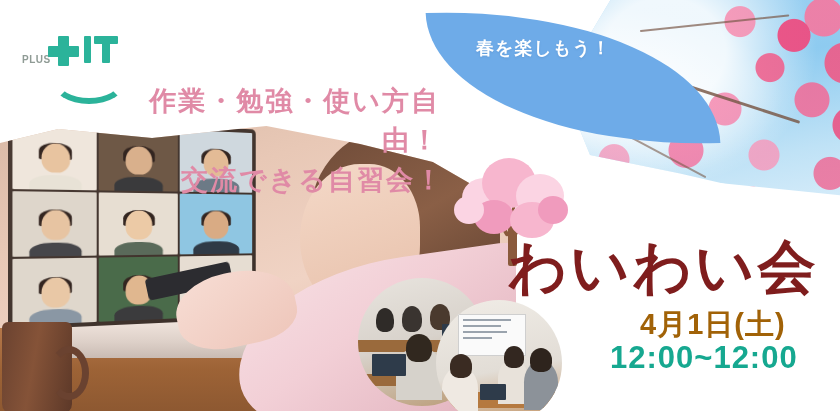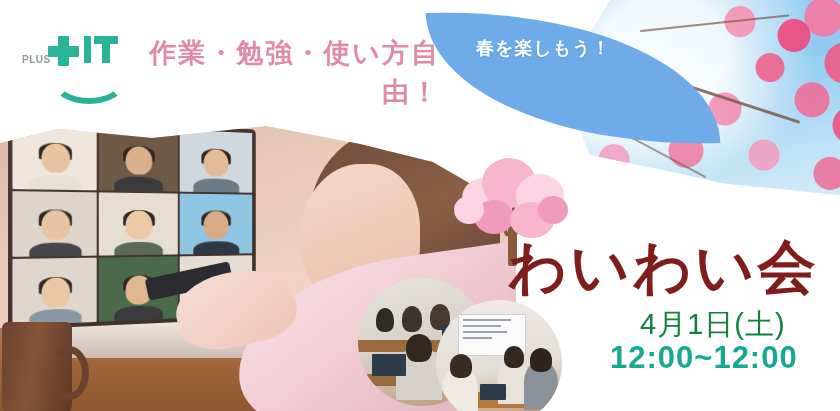--- a/index.html
+++ b/index.html
@@ -118,28 +118,28 @@
   .logo .i{position:absolute;left:62px;top:4px;width:7px;height:27px;background:#2bb39a;border-radius:1px;}
   .logo .t-v{position:absolute;left:80px;top:4px;width:8px;height:27px;background:#2bb39a;border-radius:1px;}
   .logo .t-h{position:absolute;left:72px;top:4px;width:24px;height:8px;background:#2bb39a;border-radius:1px;}
   .logo .smile{position:absolute;left:30px;top:26px;width:62px;height:34px;
     border:6px solid #2bb39a;border-radius:50%;border-top-color:transparent;
     border-left-color:transparent;border-right-color:transparent;}
 
   
   .headline{position:absolute;left:128px;top:34px;width:320px;text-align:right;color:#e08aa6;
     font-size:27px;font-weight:700;line-height:1.46;letter-spacing:2px;}
-  .headline .l1{padding-right:8px;}
+  .headline .l1{padding-right:8px;margin-top:48px;}
   .headline .l2{padding-right:4px;}
 
   
   .event-title{position:absolute;left:508px;top:238px;font-size:58px;font-weight:700;
     color:#7f1d1d;letter-spacing:3px;line-height:1;white-space:nowrap;z-index:7;}
-  .event-date{position:absolute;left:640px;top:305px;font-size:29px;font-weight:400;
-    color:#15803d;letter-spacing:1px;z-index:7;white-space:nowrap;}
+  .event-date{position:absolute;left:640px;top:305px;font-size:29px;font-weight:700;
+    color:#a16207;letter-spacing:1px;z-index:7;white-space:nowrap;}
   .event-time{position:absolute;left:610px;top:340px;font-size:31px;font-weight:700;
     color:#16a890;letter-spacing:1px;z-index:7;white-space:nowrap;}
 </style>
 </head>
 <body>
 
 <div id="flyer">
 
   <div class="sakura-photo"></div>
   <div class="sakura-branch b1"></div>
@@ -263,19 +263,20 @@
     <span class="cross-v"></span>
     <span class="cross-h"></span>
     <span class="i"></span>
     <span class="t-v"></span>
     <span class="t-h"></span>
     <span class="smile"></span>
   </div>
 
   <div class="headline">
     <div class="l1">作業・勉強・使い方自由！</div>
+    <div class="l2">交流できる自習会！</div>
   </div>
 
   <div class="event-title">わいわい会</div>
   <div class="event-date">4月1日(土)</div>
   <div class="event-time">12:00~12:00</div>
 
 </div>
 
 </body></html>

